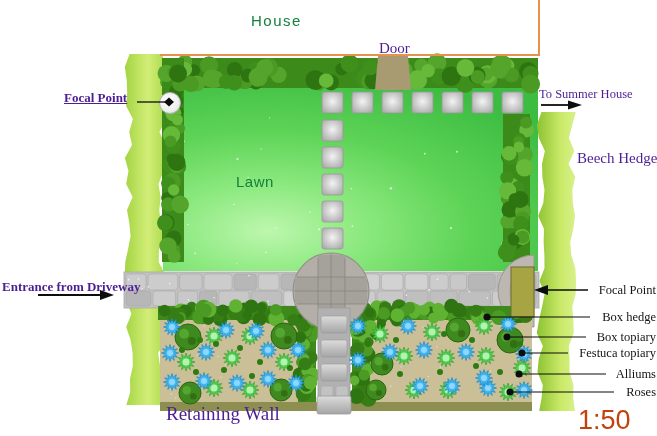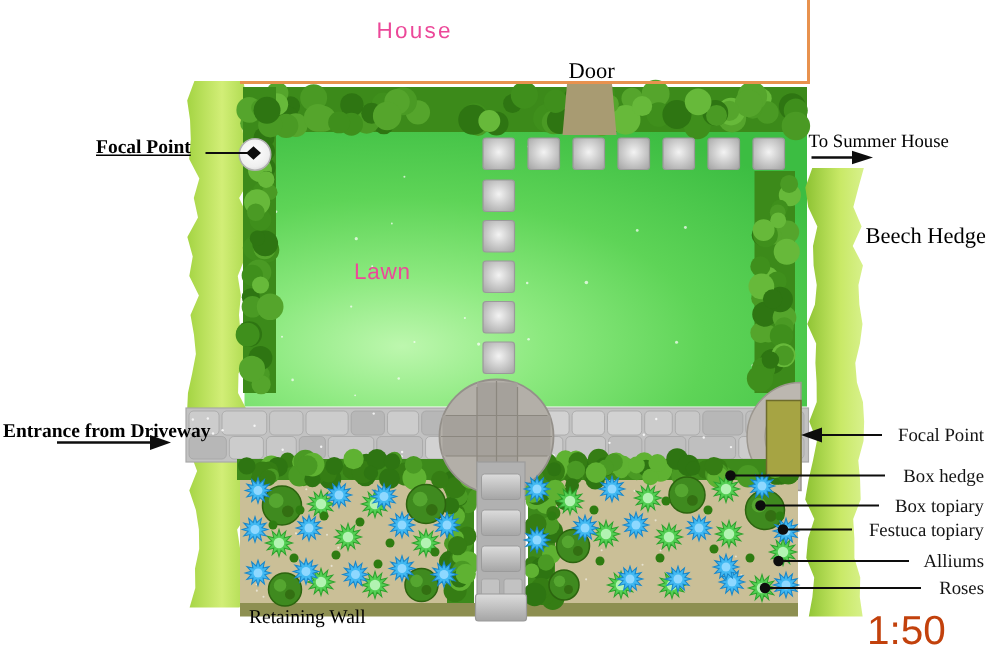--- a/index.html
+++ b/index.html
@@ -1,20 +1,20 @@
 <!DOCTYPE html>
 <html><head>
 <meta charset="utf-8">
 <style>
   html,body{margin:0;padding:0;background:#fff;}
   .canvas{position:relative;width:657px;height:436px;background:#fff;overflow:hidden;
           font-family:"Liberation Serif",serif;color:#111;}
   .lbl{position:absolute;white-space:nowrap;line-height:1.1;}
-  .serif{font-family:"Liberation Serif",serif;color:#000000;}
-  .sans{font-family:"Liberation Sans",sans-serif;color:#ec4899;}
+  .serif{font-family:"Liberation Serif",serif;color:#4c1d95;}
+  .sans{font-family:"Liberation Sans",sans-serif;color:#15803d;}
   .legend-label{position:absolute;right:1px;font-size:12.5px;font-family:"Liberation Serif",serif;color:#141414;}
   svg{position:absolute;left:0;top:0;}
 </style>
 </head>
 <body>
 
 <div class="canvas">
 
   <svg id="plan-svg" width="657" height="436" viewBox="0 0 657 436">
     <defs>
@@ -713,21 +713,21 @@
     </g>
   </svg>
 
   <div class="lbl sans" style="left:251px;top:13px;font-size:15px;letter-spacing:1.5px;">House</div>
   <div class="lbl serif" style="left:379px;top:40px;font-size:15px;">Door</div>
   <div class="lbl serif" style="left:64px;top:91px;font-size:13px;font-weight:600;text-decoration:underline;">Focal Point</div>
   <div class="lbl serif" style="left:577px;top:150px;font-size:15px;">Beech Hedge</div>
   <div class="lbl serif" style="left:539px;top:88px;font-size:12.5px;">To Summer House</div>
   <div class="lbl sans" style="left:236px;top:174px;font-size:15px;letter-spacing:0.5px;">Lawn</div>
   <div class="lbl serif" style="left:2px;top:280px;font-size:13px;font-weight:600;">Entrance from Driveway</div>
-  <div class="lbl serif" style="left:166px;top:404px;font-size:13px;">Retaining Wall</div>
+  <div class="lbl serif" style="left:166px;top:404px;font-size:19px;">Retaining Wall</div>
   <div class="lbl sans" style="left:578px;top:406px;font-size:27px;color:#c2410c;">1:50</div>
 
   <div class="legend-label" style="top:283px;">Focal Point</div>
   <div class="legend-label" style="top:310px;">Box hedge</div>
   <div class="legend-label" style="top:330px;">Box topiary</div>
   <div class="legend-label" style="top:346px;">Festuca topiary</div>
   <div class="legend-label" style="top:367px;">Alliums</div>
   <div class="legend-label" style="top:385px;">Roses</div>
 </div>
 

